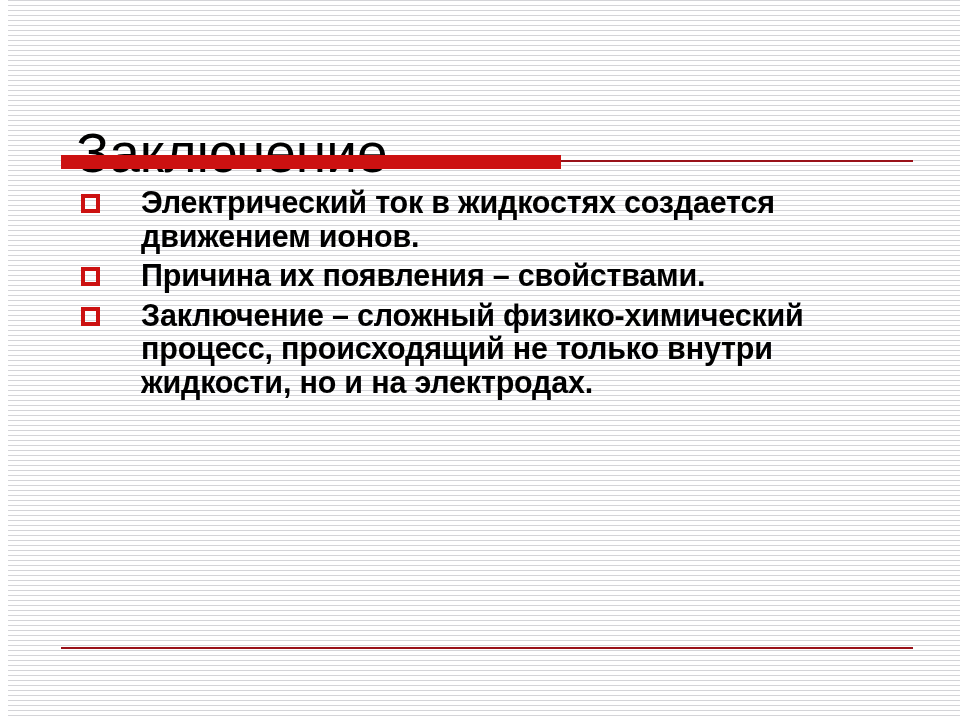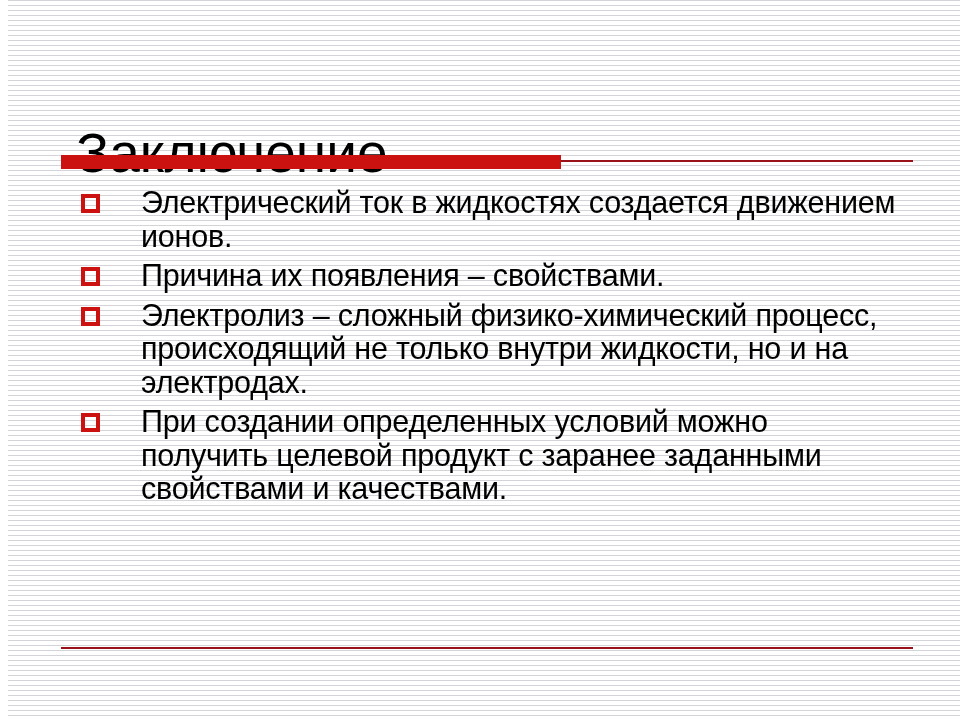--- a/index.html
+++ b/index.html
@@ -95,21 +95,21 @@
     width: 830px;
     margin: 0;
     padding: 0;
     list-style: none;
   }
   .bullet-item {
     position: relative;
     padding-left: 69px;
     margin: 0 0 6px 0;
     font-size: 30.5px;
-    font-weight: normal;
+    font-weight: bold;
     line-height: 33.5px;
     color: #000000;
     letter-spacing: -0.2px;
   }
   .bullet-item:last-child {
     margin-bottom: 0;
   }
   .bullet-marker {
     position: absolute;
     left: 9px;
@@ -157,26 +157,22 @@
         <span class="bullet-text">Электрический ток в жидкостях создается движением ионов.</span>
       </li>
 
       <li class="bullet-item">
         <span class="bullet-marker"></span>
         <span class="bullet-text">Причина их появления – свойствами.</span>
       </li>
 
       <li class="bullet-item">
         <span class="bullet-marker"></span>
-        <span class="bullet-text">Электролиз – сложный физико-химический процесс, происходящий не только внутри жидкости, но и на электродах.</span>
+        <span class="bullet-text">Заключение – сложный физико-химический процесс, происходящий не только внутри жидкости, но и на электродах.</span>
       </li>
 
-      <li class="bullet-item">
-        <span class="bullet-marker"></span>
-        <span class="bullet-text">При создании определенных условий можно получить целевой продукт с заранее заданными свойствами и качествами.</span>
-      </li>
 
     </ul>
 
     <div class="bottom-rule"></div>
 
   </div>
 </div>
 
 </body></html>

